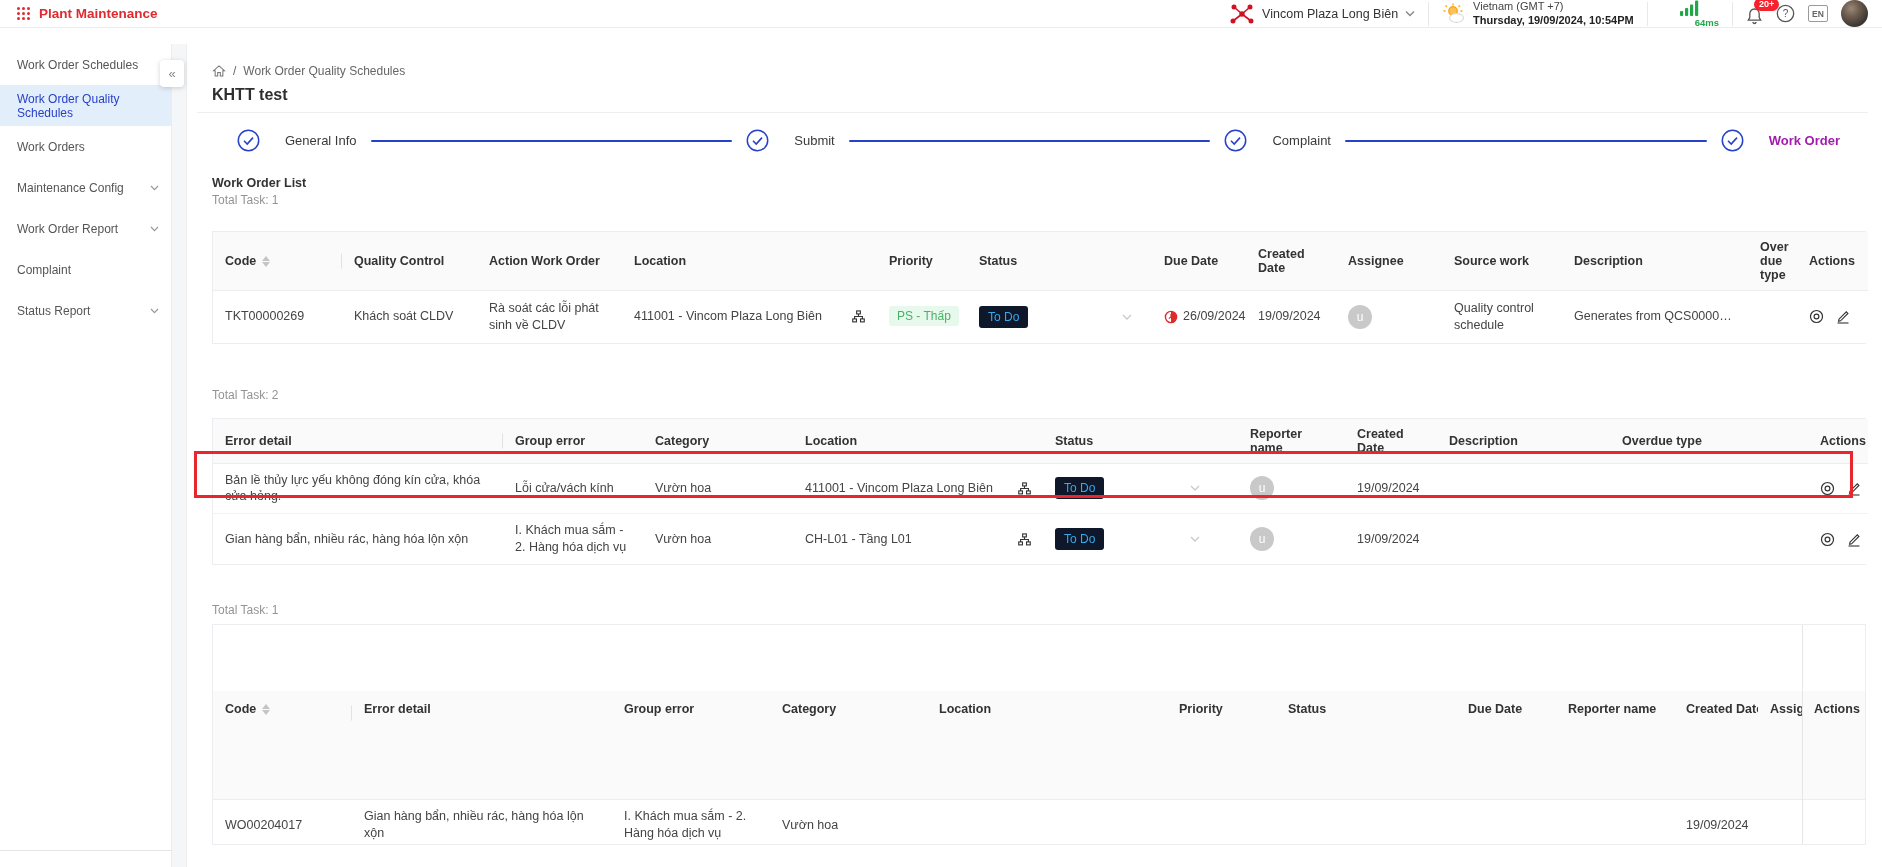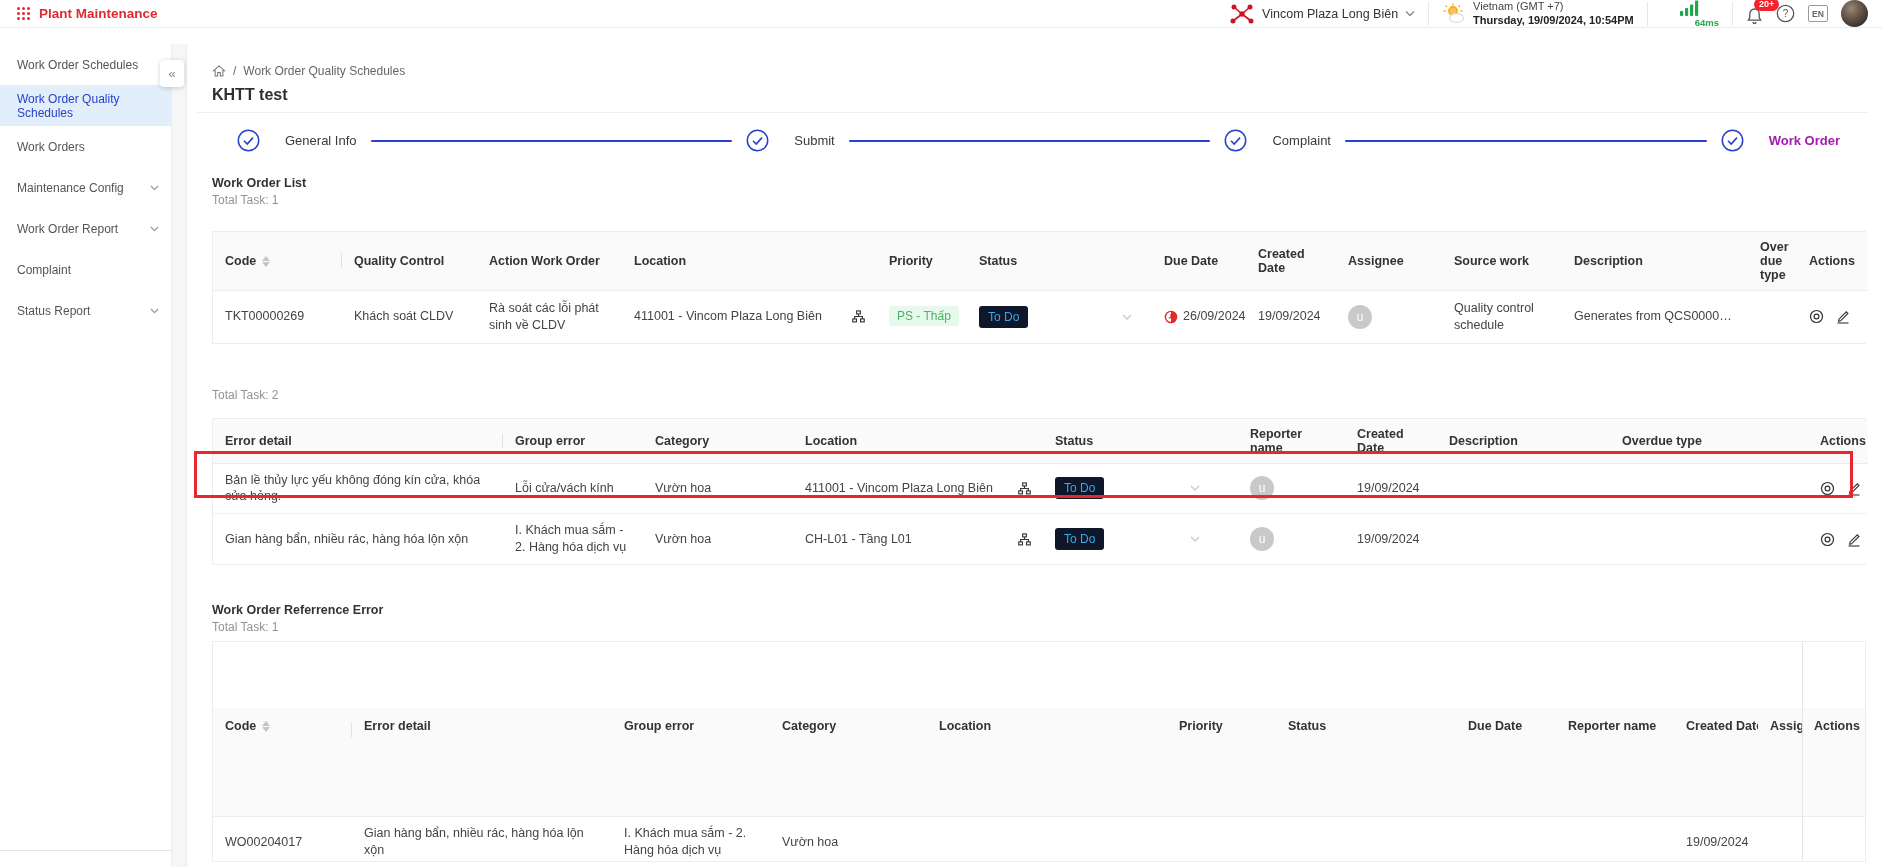--- a/index.html
+++ b/index.html
@@ -575,21 +575,20 @@
                     </svg>
               </span>
             </span>
           </td>
         </tr>
         </tbody>
       </table>
     </div>
 
     <div class="section-head" style="margin-top:38px">
-      <div class="section-title">Work Order Referrence Error</div>
       <div class="section-total">Total Task: 1</div>
     </div>
 
     <div class="tbl-wrap tbl3-wrap">
       <div class="t3-fixed-sep"></div>
       <div class="t3-gap"></div>
       <table class="t3">
         <colgroup>
           <col style="width:139px">
             <col style="width:260px">

